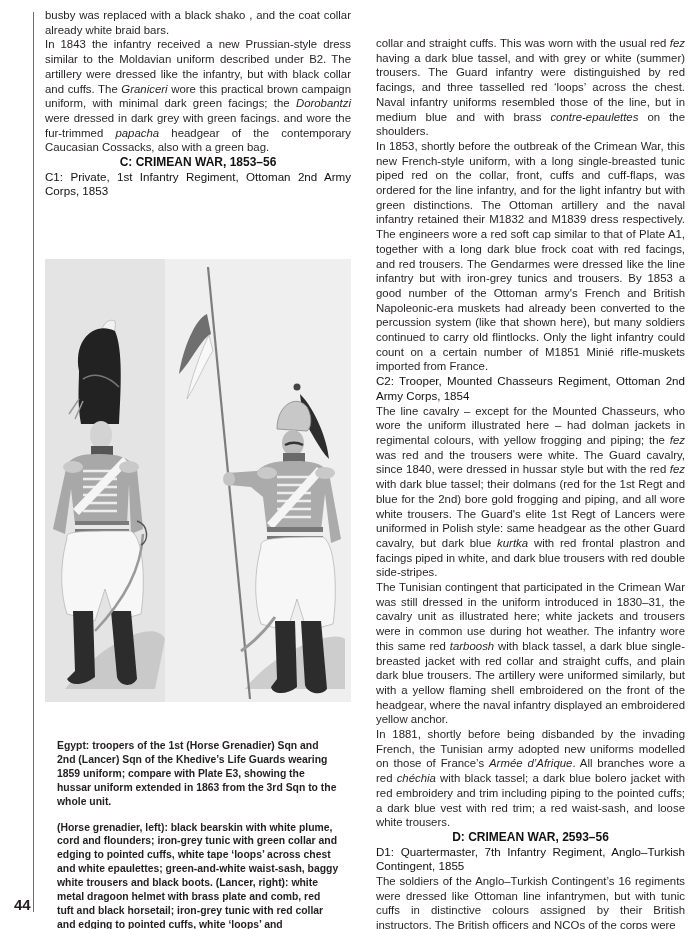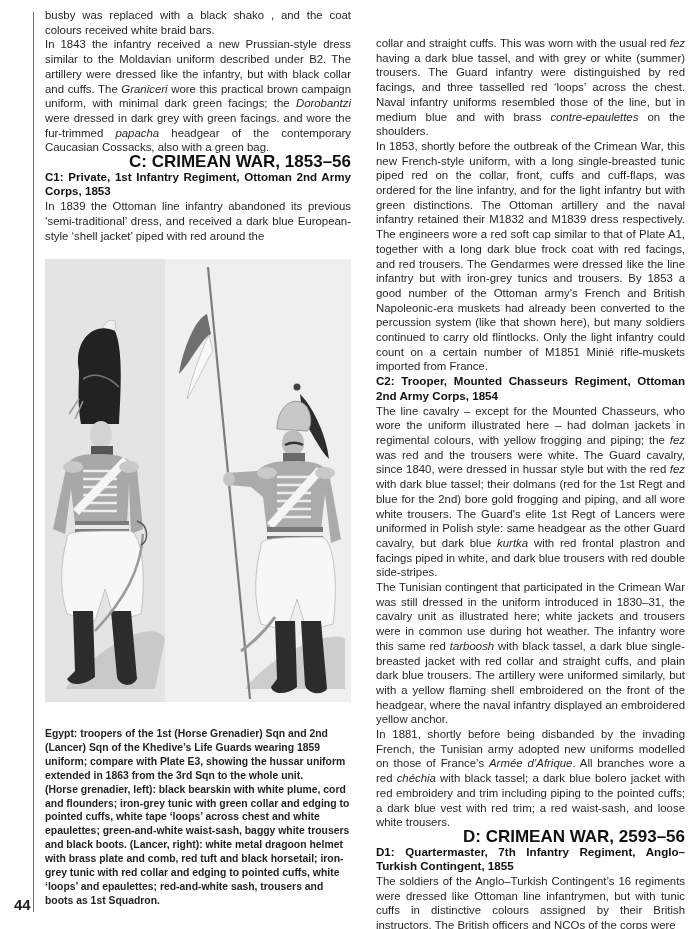--- a/index.html
+++ b/index.html
@@ -4,41 +4,40 @@
 <style>
   html, body { margin:0; padding:0; background:#ffffff; }
   body { width:700px; height:929px; position:relative; overflow:hidden;
          font-family:"Liberation Sans", sans-serif; color:#231f20; }
   .rule { position:absolute; left:33px; top:12px; width:1px; height:900px; background:#6d6d6d; }
   .pagenum { position:absolute; left:14px; top:896px; font-size:15px; font-weight:bold; color:#231f20; }
   .col { position:absolute; top:8px; font-size:11.4px; line-height:14.7px; text-align:justify; }
   .col-left { left:45px; width:306px; }
   .col-right { left:376px; width:309px;margin-top:28px; }
   .col p { margin:0; }
-  .col h3 { margin:0; font-size:17px; line-height:14.7px; font-weight:bold; text-align:right; color:#111; }
-  .col h4 { margin:0; font-size:11.6px; line-height:14.7px; font-weight:bold; text-align:justify; color:#111; }
+  .col h3 { margin:0; font-size:12px; line-height:14.7px; font-weight:bold; text-align:center; color:#111; }
+  .col h4 { margin:0; font-size:11.6px; line-height:14.7px; font-weight:normal; text-align:justify; color:#111; }
   em { font-style:italic; }
   .plate { position:absolute; left:45px; top:259px; width:306px; height:443px; overflow:hidden; }
   .plate svg { display:block; }
   .caption { position:absolute; left:45px; top:727px; width:306px; font-size:10.4px; line-height:13.9px;
              font-weight:bold; color:#231f20; text-align:left; }
-  .caption p { margin:0; }
+  .caption p { margin:12px; }
 </style>
 </head>
 <body>
 
 <div class="rule"></div>
 <div class="pagenum">44</div>
 
 <div class="col col-left">
-  <p>busby was replaced with a black shako , and the coat colours received white braid bars.</p>
+  <p>busby was replaced with a black shako , and the coat collar already white braid bars.</p>
   <p><span>In 1843 the infantry received a new Prussian-style dress similar to the Moldavian uniform described under B2. The artillery were dressed like the infantry, but with black collar and cuffs. The </span><em>Graniceri</em><span> wore this practical brown campaign uniform, with minimal dark green facings; the </span><em>Dorobantzi</em><span> were dressed in dark grey with green facings. and wore the fur-trimmed </span><em>papacha</em><span> headgear of the contemporary Caucasian Cossacks, also with a green bag.</span></p>
   <h3>C: CRIMEAN WAR, 1853–56</h3>
   <h4>C1: Private, 1st Infantry Regiment, Ottoman 2nd Army Corps, 1853</h4>
-  <p>In 1839 the Ottoman line infantry abandoned its previous ‘semi-traditional’ dress, and received a dark blue European-style ‘shell jacket’ piped with red around the</p>
 </div>
 
 <div class="plate">
   <svg width="306" height="443" viewBox="0 0 306 443" xmlns="http://www.w3.org/2000/svg">
     <rect x="0" y="0" width="306" height="443" fill="#ececec"></rect>
     <rect x="0" y="0" width="120" height="443" fill="#e4e4e4"></rect>
     <rect x="120" y="0" width="186" height="443" fill="#efefef"></rect>
 
     <path d="M20 430 C60 380 110 360 120 380 L110 430 Z" fill="#c9c9c9"></path>
     <path d="M200 430 C230 390 290 370 300 380 L300 430 Z" fill="#cdcdcd"></path>

